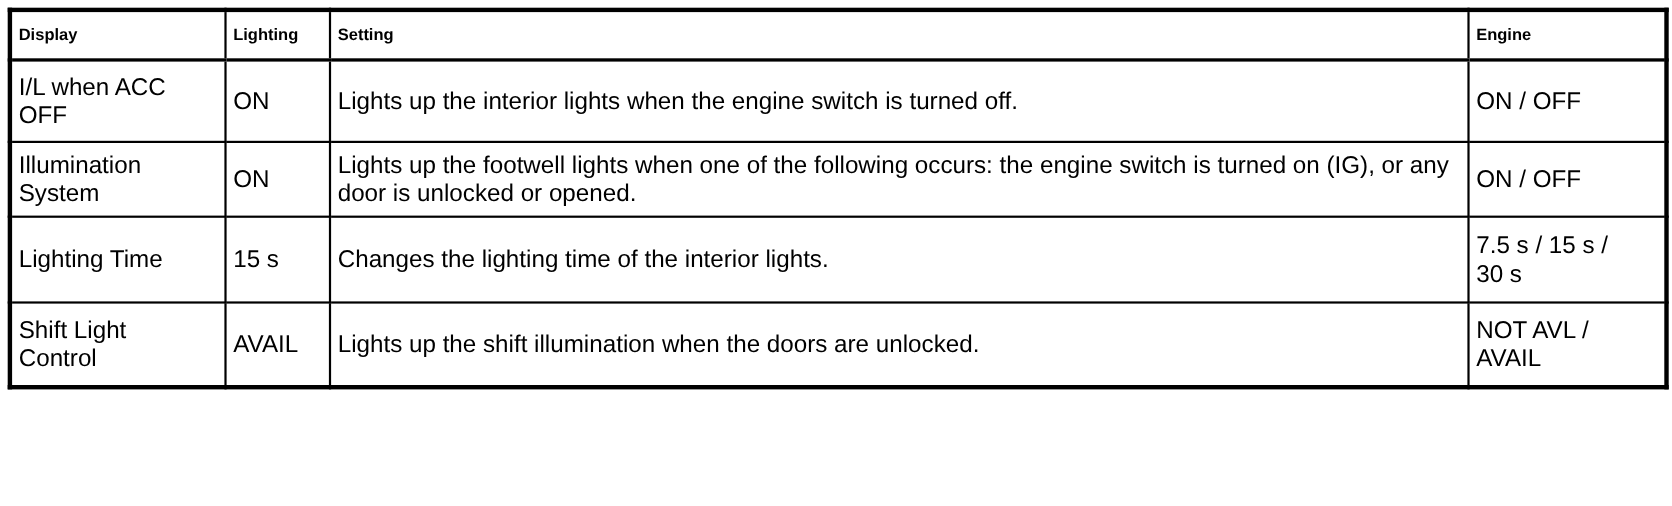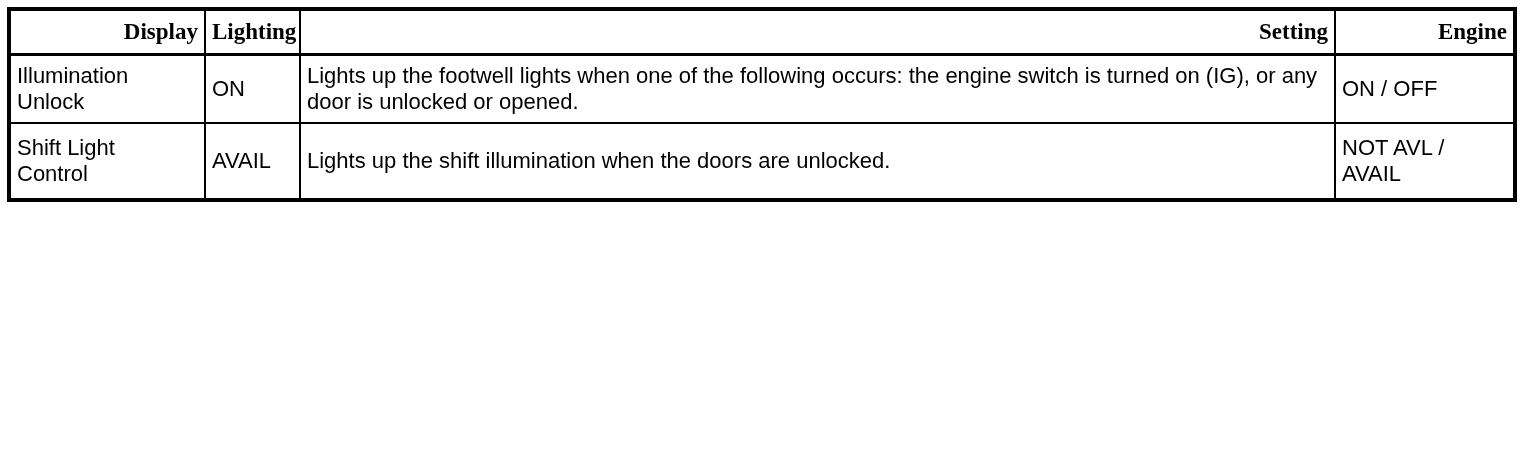--- a/index.html
+++ b/index.html
@@ -33,25 +33,24 @@
     border: 2px solid #000000;
     vertical-align: middle;
     font-size: 22px;
     line-height: 26px;
     padding: 3px 6px;
     overflow: hidden;
     background: #ffffff;
   }
   table.settings-table th {
     font-weight: bold;
-    text-align: right;
+    text-align: left;
     height: 36px;
     border-bottom-width: 3px;
-    font-size: 23px;
-    font-family: Liberation Serif, serif;
+    font-size: 15px;
   }
   td.col-display, td.col-setting {
     white-space: pre-line;
   }
   td {
     text-align: left;
   }
   tr.r1 td { height: 66px; }
   tr.r2 td { height: 68px; }
   tr.r3 td { height: 60px; }
@@ -72,26 +71,40 @@
     </colgroup>
     <thead>
       <tr>
         <th>Display</th>
         <th>Lighting</th>
         <th>Setting</th>
         <th>Engine</th>
       </tr>
     </thead>
     <tbody>
+      <tr class="r1">
+        <td class="col-display">I/L when ACC
+OFF</td>
+        <td class="col-default">ON</td>
+        <td class="col-content">Lights up the interior lights when the engine switch is turned off.</td>
+        <td class="col-setting">ON / OFF</td>
+      </tr>
       <tr class="r3">
         <td class="col-display">Illumination
-Unlock</td>
+System</td>
         <td class="col-default">ON</td>
         <td class="col-content">Lights up the footwell lights when one of the following occurs: the engine switch is turned on (IG), or any door is unlocked or opened.</td>
         <td class="col-setting">ON / OFF</td>
+      </tr>
+      <tr class="r4">
+        <td class="col-display">Lighting Time</td>
+        <td class="col-default">15 s</td>
+        <td class="col-content">Changes the lighting time of the interior lights.</td>
+        <td class="col-setting">7.5 s / 15 s /
+30 s</td>
       </tr>
       <tr class="r6">
         <td class="col-display">Shift Light
 Control</td>
         <td class="col-default">AVAIL</td>
         <td class="col-content">Lights up the shift illumination when the doors are unlocked.</td>
         <td class="col-setting">NOT AVL /
 AVAIL</td>
       </tr>
     </tbody>

